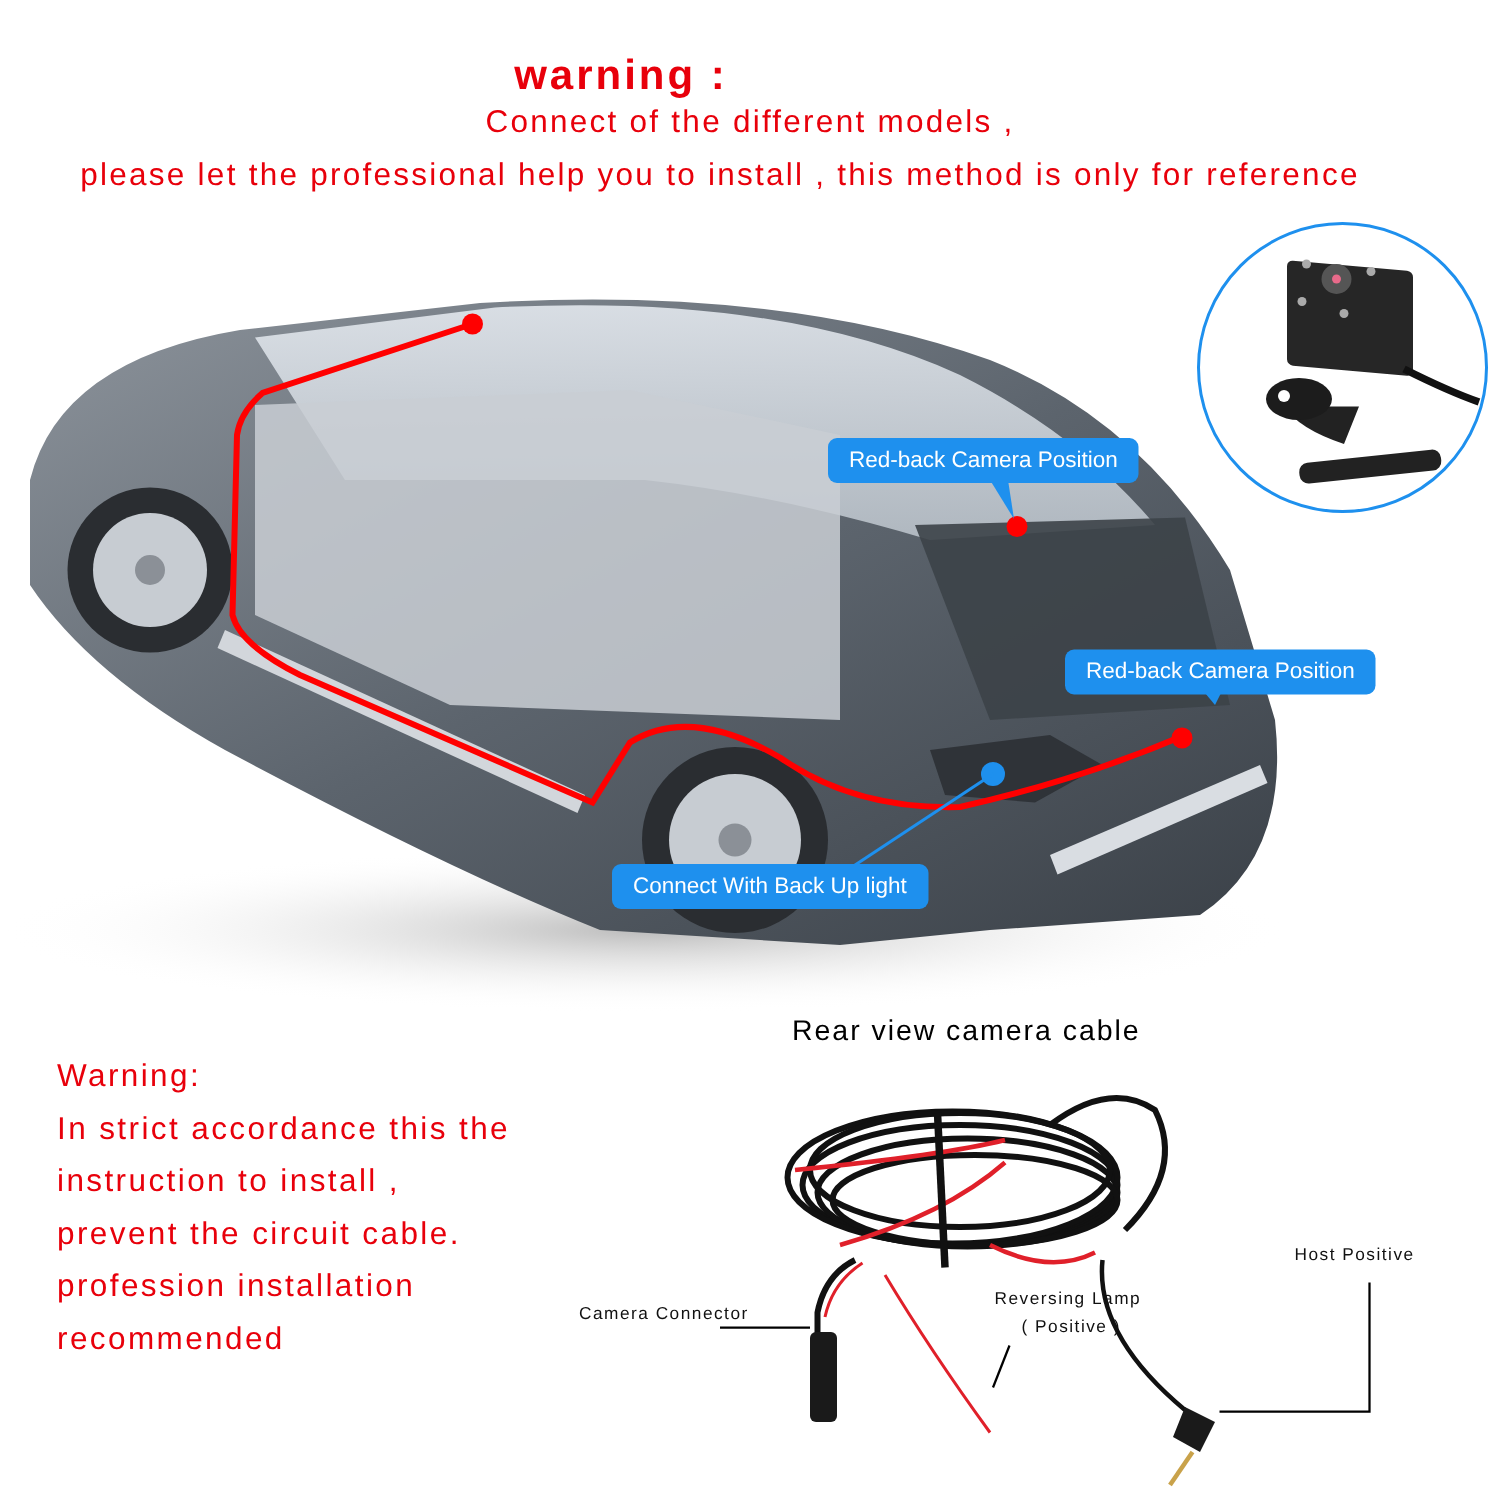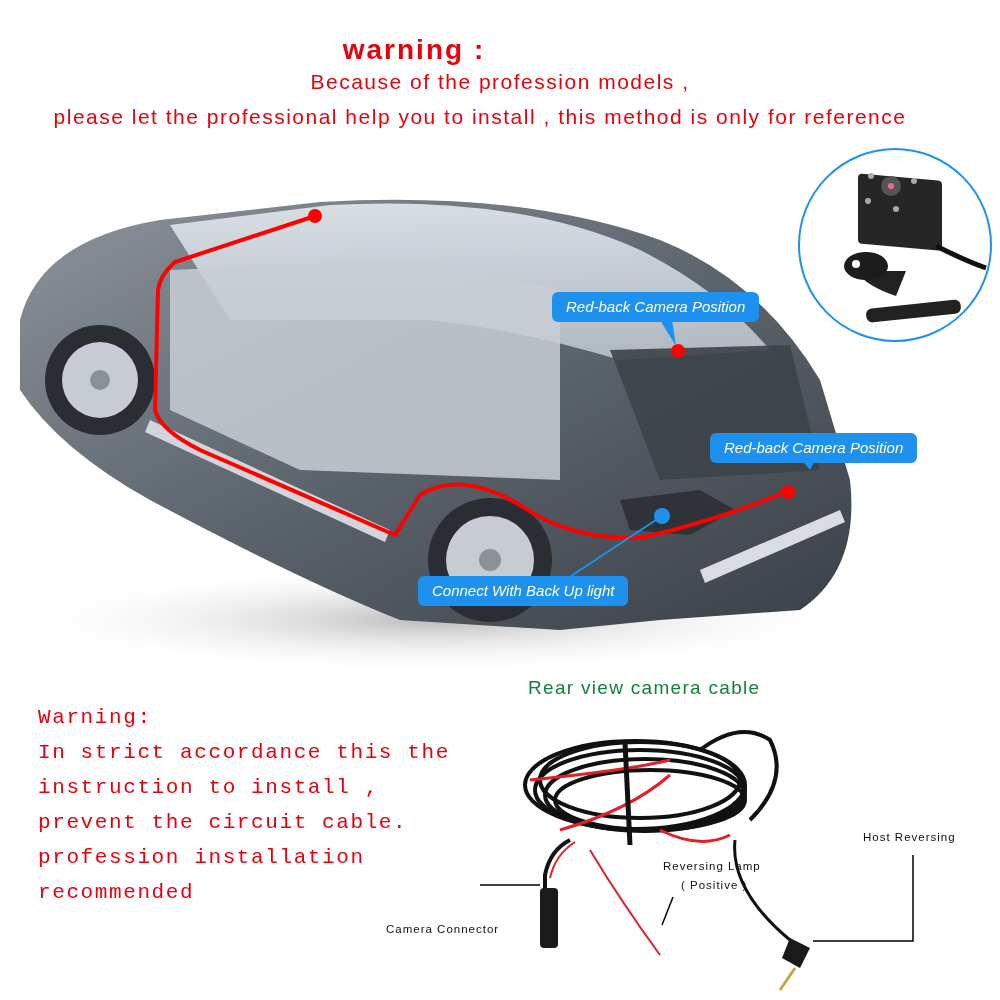--- a/index.html
+++ b/index.html
@@ -2,30 +2,30 @@
 <html><head>
 <meta charset="utf-8">
 <style>
   html, body { margin:0; padding:0; background:#ffffff; }
   body { width:1000px; height:1000px; position:relative; overflow:hidden; font-family:"Liberation Sans", sans-serif; }
   .abs { position:absolute; }
   .red { color:#e8000b; }
   .title { left:0; width:828px; text-align:center; top:34px; font-size:28px; font-weight:bold; letter-spacing:2px; }
   .sub1 { left:0; width:1000px; text-align:center; top:70px; font-size:21px; letter-spacing:1.5px; }
   .sub2 { left:0; width:960px; text-align:center; top:105px; font-size:21px; letter-spacing:1.5px; }
-  .callout { background:#1e90ee; color:#fff; font-size:15px; border-radius:6px; padding:0 14px; height:30px; line-height:30px; white-space:nowrap;font-style:italic; }
-  .warn { left:38px; font-size:21px; letter-spacing:1.6px;font-family:Liberation Mono, monospace; }
-  .cable-title { left:528px; top:677px; font-size:19px; letter-spacing:1.3px; color:#15803d; }
+  .callout { background:#1e90ee; color:#fff; font-size:15px; border-radius:6px; padding:0 14px; height:30px; line-height:30px; white-space:nowrap; }
+  .warn { left:38px; font-size:21px; letter-spacing:1.6px; }
+  .cable-title { left:528px; top:677px; font-size:19px; letter-spacing:1.3px; color:#000000; }
   .lbl { font-size:11.5px; letter-spacing:1px; color:#111; }
 </style>
 </head>
 <body>
 
 <div class="abs red title">warning :</div>
-<div class="abs red sub1">Because of the profession models ,</div>
+<div class="abs red sub1">Connect of the different models ,</div>
 <div class="abs red sub2">please let the professional help you to install , this method is only for reference</div>
 
 <svg class="abs" style="left:0;top:150px" width="1000" height="540">
   <defs>
     <linearGradient id="body" x1="0" y1="0" x2="1" y2="1">
       <stop offset="0" stop-color="#8d949c"></stop>
       <stop offset="0.5" stop-color="#5c646d"></stop>
       <stop offset="1" stop-color="#3a4047"></stop>
     </linearGradient>
     <linearGradient id="glass" x1="0" y1="0" x2="0" y2="1">
@@ -67,21 +67,21 @@
   <circle cx="788" cy="342" r="7" fill="#ff0000"></circle>
   <circle cx="662" cy="366" r="8" fill="#1e90ee"></circle>
 
   <path d="M660 170 L676 196 L672 170 Z" fill="#1e90ee"></path>
   <path d="M800 308 L810 320 L816 308 Z" fill="#1e90ee"></path>
   <line x1="662" y1="366" x2="565" y2="430" stroke="#1e90ee" stroke-width="2"></line>
 </svg>
 
 <div class="abs callout" style="left:552px;top:292px">Red-back Camera Position</div>
 <div class="abs callout" style="left:710px;top:433px">Red-back Camera Position</div>
-<div class="abs callout" style="left:418px;top:576px">Connect With Back Up light</div>
+<div class="abs callout" style="left:408px;top:576px">Connect With Back Up light</div>
 
 <svg class="abs" style="left:796px;top:146px" width="198" height="198">
   <circle cx="99" cy="99" r="96" fill="#fff" stroke="#1e90ee" stroke-width="2"></circle>
   <path d="M60 125 Q70 140 100 150 L110 125 Z" fill="#222"></path>
   <ellipse cx="70" cy="120" rx="22" ry="14" fill="#1c1c1c"></ellipse>
   <circle cx="60" cy="118" r="4" fill="#fff"></circle>
   <rect x="62" y="22" width="84" height="70" rx="4" fill="#262626" transform="skewY(5)"></rect>
   <circle cx="95" cy="40" r="10" fill="#555"></circle>
   <circle cx="95" cy="40" r="3" fill="#e86a8a"></circle>
   <circle cx="75" cy="30" r="3" fill="#aaa"></circle>
@@ -124,16 +124,16 @@
 
   <path d="M365 140 Q360 190 420 240" stroke="#111" stroke-width="3" fill="none"></path>
   <path d="M420 238 L440 248 L430 268 L412 258 Z" fill="#1a1a1a"></path>
   <line x1="425" y1="268" x2="410" y2="290" stroke="#c9a24a" stroke-width="3"></line>
 
   <line x1="110" y1="185" x2="170" y2="185" stroke="#000" stroke-width="1.5"></line>
   <line x1="303" y1="197" x2="292" y2="225" stroke="#000" stroke-width="1.5"></line>
   <polyline points="443,241 543,241 543,155" fill="none" stroke="#000" stroke-width="1.5"></polyline>
 </svg>
 
-<div class="abs lbl" style="left:386px;top:923px">Camera Connector</div>
+<div class="abs lbl" style="left:386px;top:870px">Camera Connector</div>
 <div class="abs lbl" style="left:663px;top:860px">Reversing Lamp</div>
 <div class="abs lbl" style="left:681px;top:879px">( Positive )</div>
-<div class="abs lbl" style="left:863px;top:831px">Host Reversing</div>
+<div class="abs lbl" style="left:863px;top:831px">Host Positive</div>
 
 </body></html>

